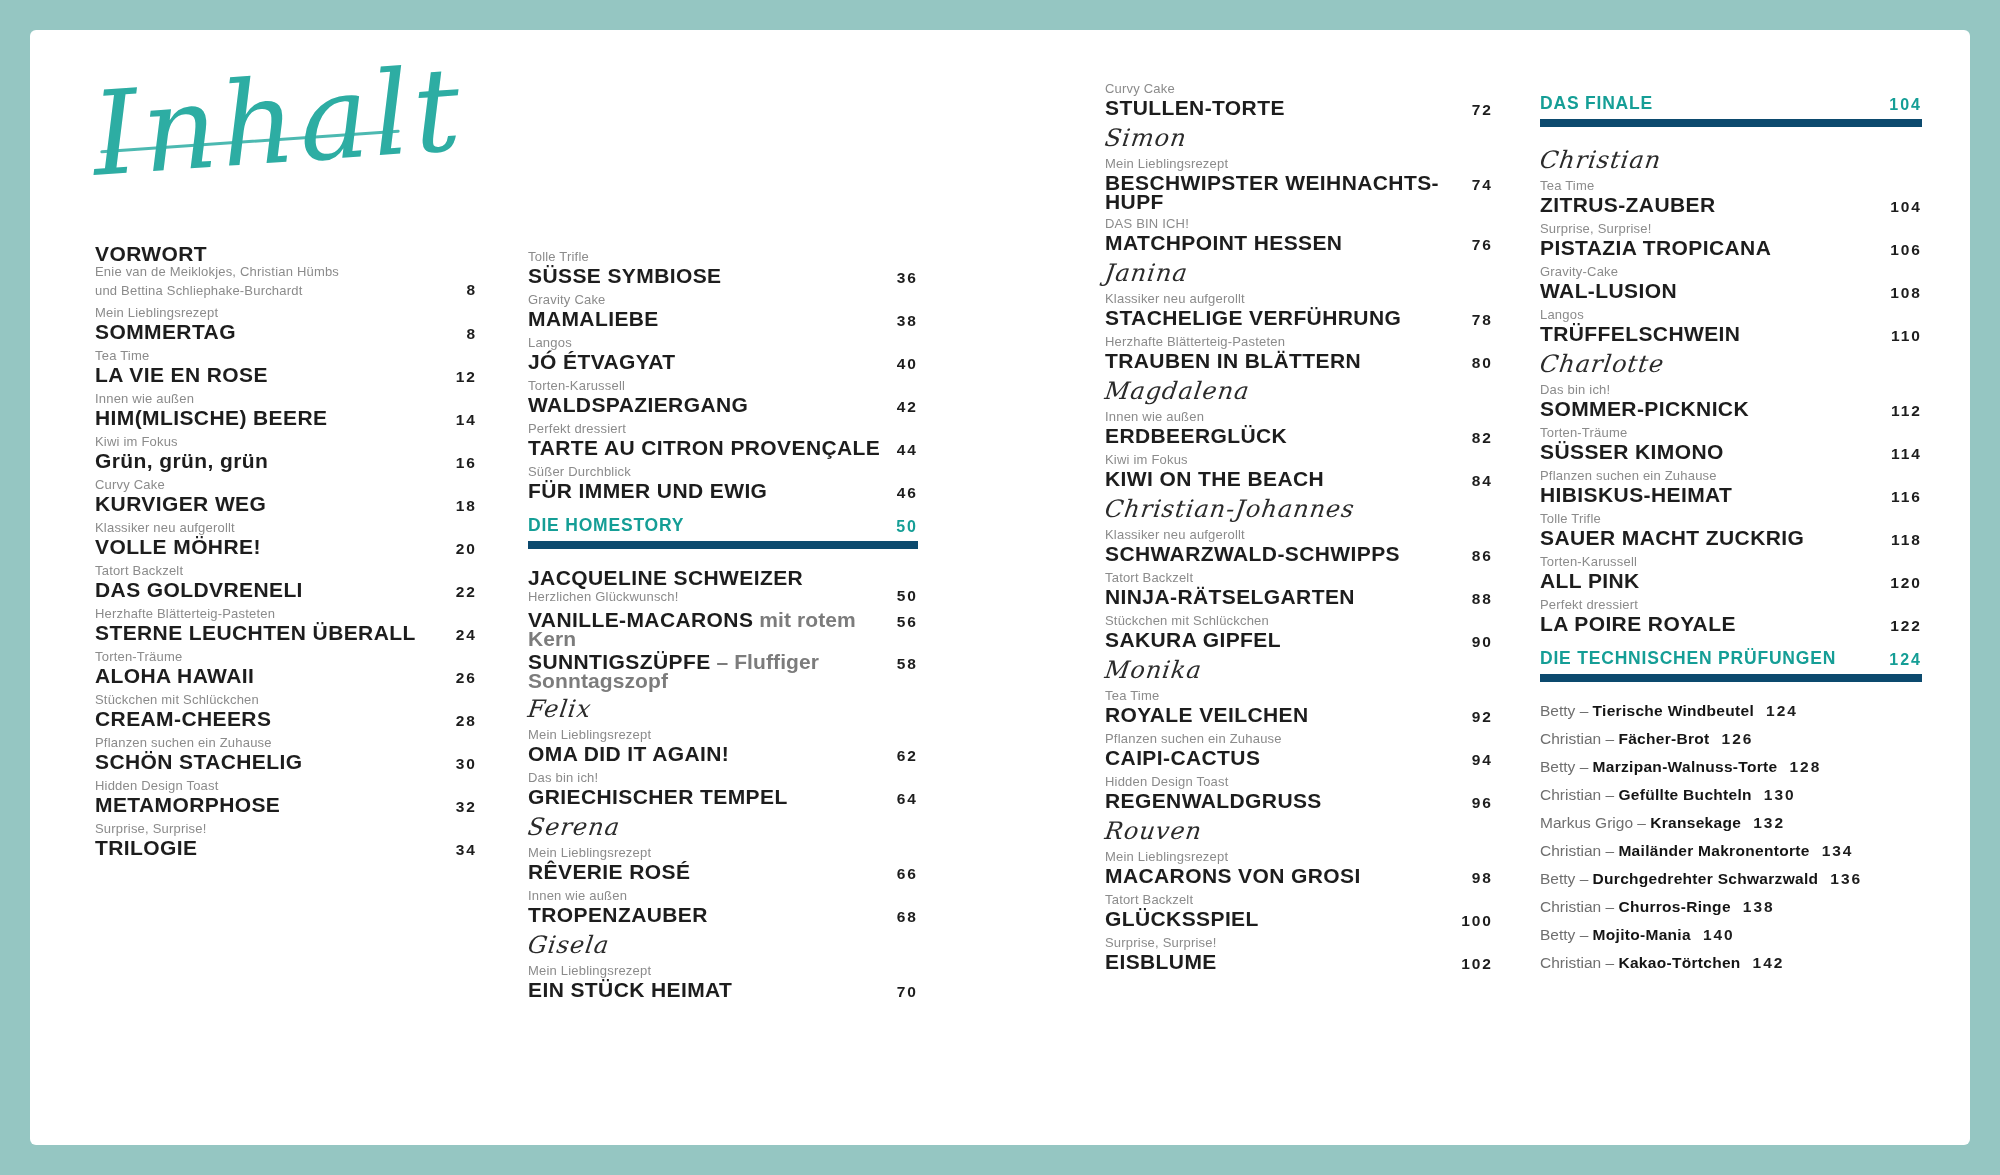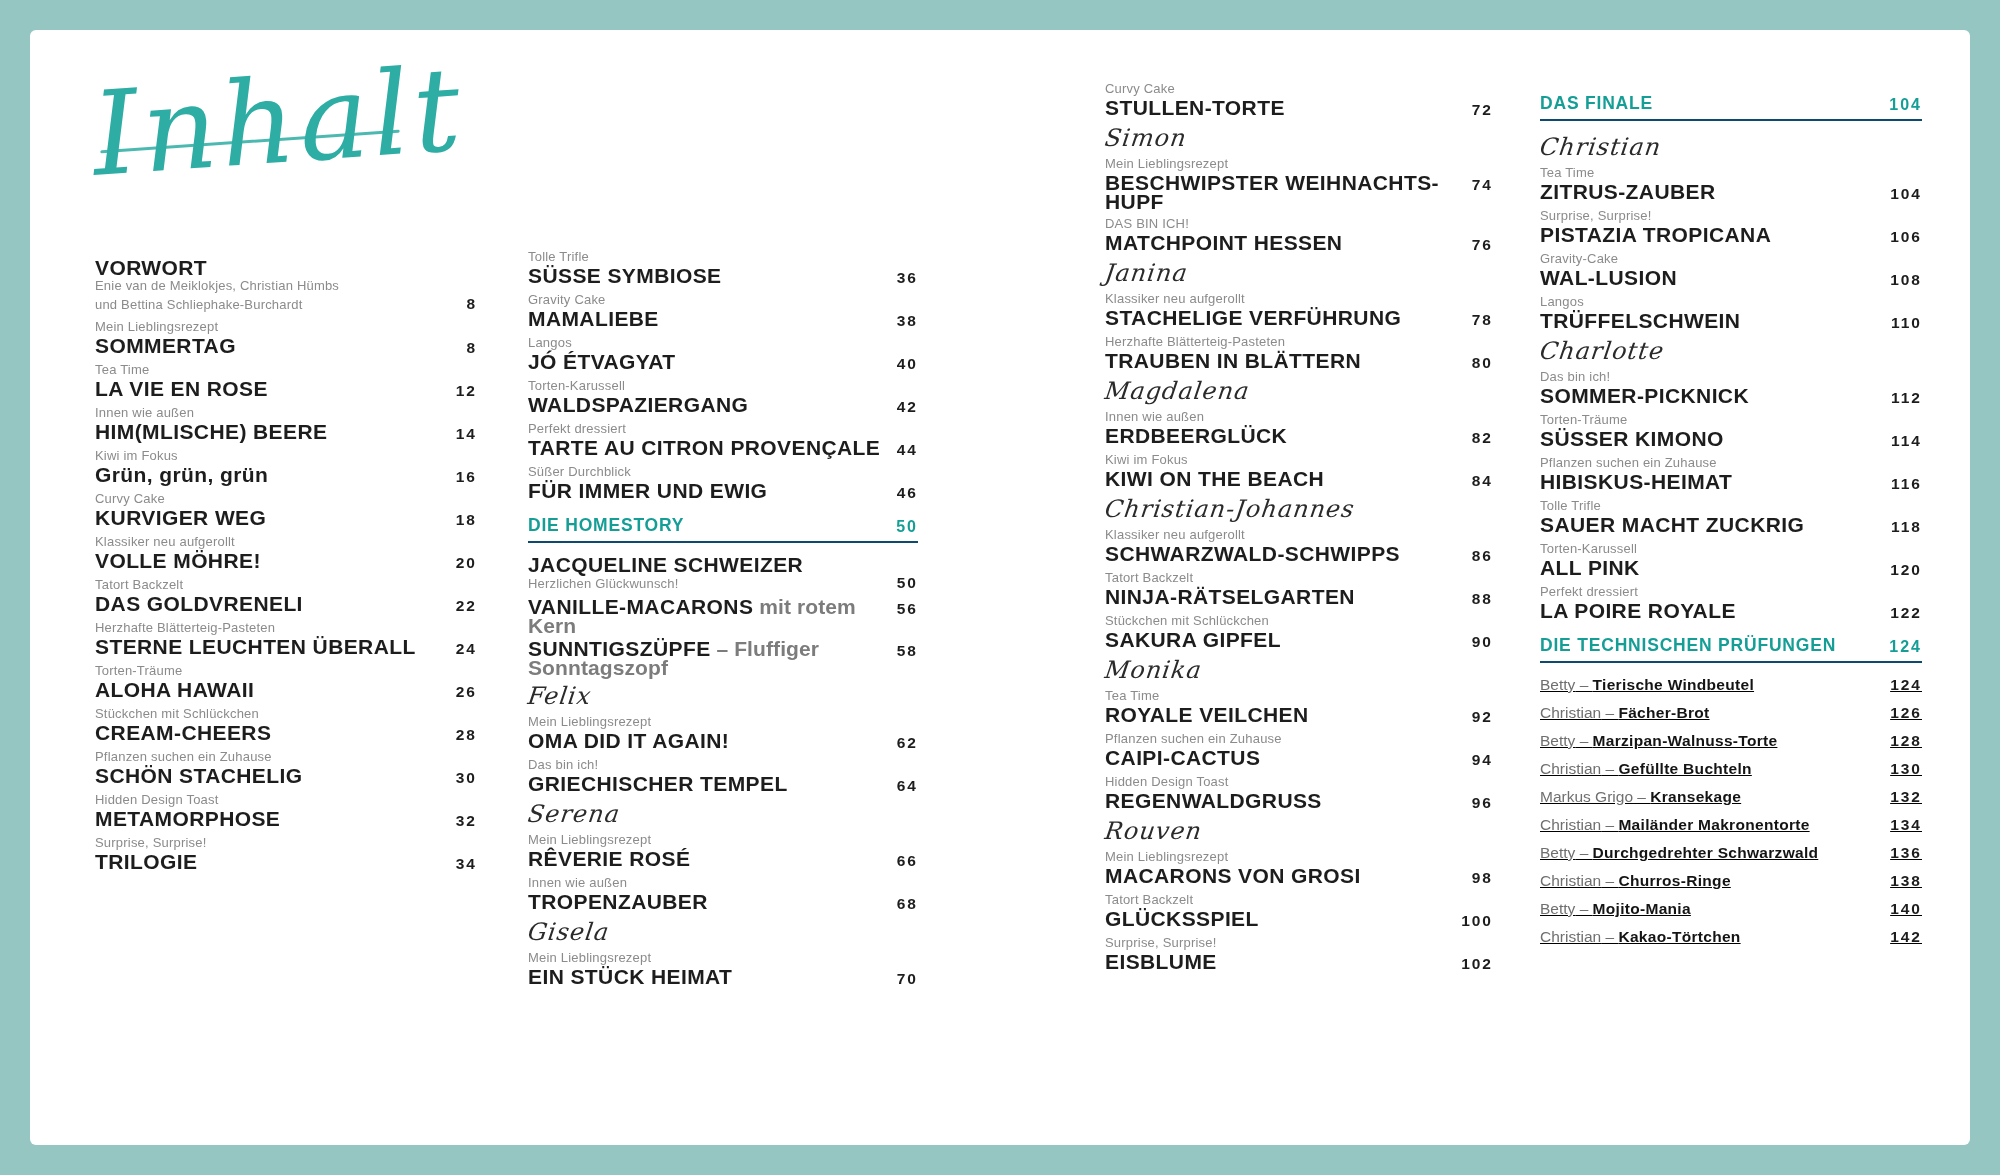--- a/index.html
+++ b/index.html
@@ -30,63 +30,63 @@
   }
   .title-swash{
     position:absolute;left:70px;top:110px;
     width:300px;height:3px;
     background:#2dada3;
     transform:rotate(-4deg);
     border-radius:2px;
     opacity:.85;
   }
   .col{position:absolute;}
-  .col-1{left:65px;top:228px;width:382px;}
+  .col-1{left:65px;top:214px;width:382px;}
   .col-2{left:498px;top:218px;width:390px;}
   .col-3{left:1075px;top:50px;width:388px;}
   .col-4{left:1510px;top:50px;width:382px;}
 
   .entry{margin-bottom:4px;}
   .kicker{
     color:#8b8b8b;font-size:13px;line-height:18px;letter-spacing:.2px;
   }
   .row{display:flex;justify-content:space-between;align-items:baseline;}
   .etitle{
     font-weight:bold;color:#1d1d1d;font-size:21px;line-height:19px;letter-spacing:.4px;
   }
   .etitle .rest{font-weight:bold;color:#7c7c7c;letter-spacing:.1px;}
   .pnum{
     font-weight:bold;color:#1d1d1d;font-size:15.5px;letter-spacing:2px;
     padding-left:12px;white-space:nowrap;
   }
   .section{
     display:flex;justify-content:space-between;align-items:flex-end;
-    border-bottom:2px solid #0c4a6e;
+    border-bottom:8px solid #0c4a6e;
     padding-bottom:5px;
-    margin:13px 0 12px 0;
+    margin:13px 0 19px 0;
     color:#159e96;
   }
   .section-title{
     font-weight:bold;font-size:17.5px;line-height:21px;letter-spacing:.8px;
   }
   .section-page{
     font-weight:bold;font-size:16px;letter-spacing:2px;padding-left:12px;white-space:nowrap;
   }
   .bname{
     font-family:"DejaVu Serif", serif;
     font-style:italic;
     font-size:24px;line-height:28px;
     color:#2b2b2b;
     margin:5px 0 3px 0;
     transform:skewX(-8deg);
     letter-spacing:1px;
   }
   .tech{
-    display:flex;justify-content:space-between;align-items:baseline;
-    margin-bottom:8px;font-size:15.5px;line-height:20px;text-decoration:underline;
+    display:flex;justify-content:flex-start;align-items:baseline;
+    margin-bottom:8px;font-size:15.5px;line-height:20px;
   }
   .tname{color:#6f6f6f;}
   .tdash{color:#6f6f6f;}
   .ttitle{font-weight:bold;color:#141414;letter-spacing:.3px;}
 </style>
 </head>
 <body>
 
 <div class="spread">
   <div class="page-sheet">

